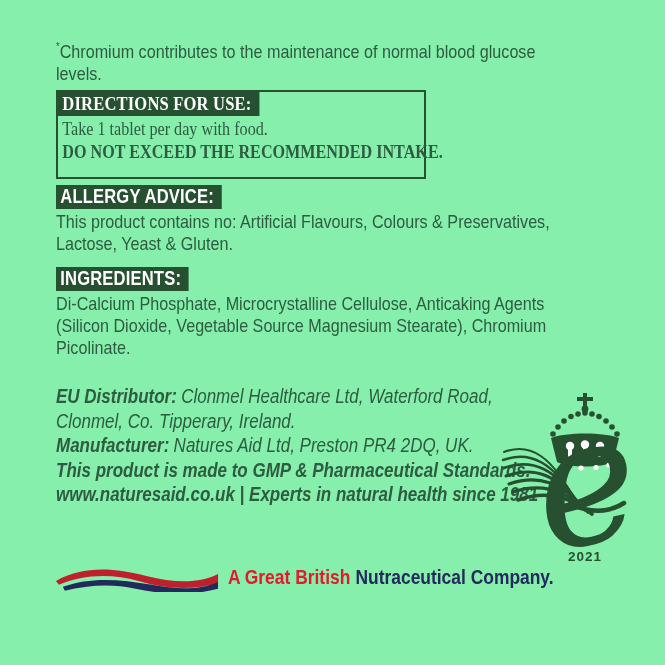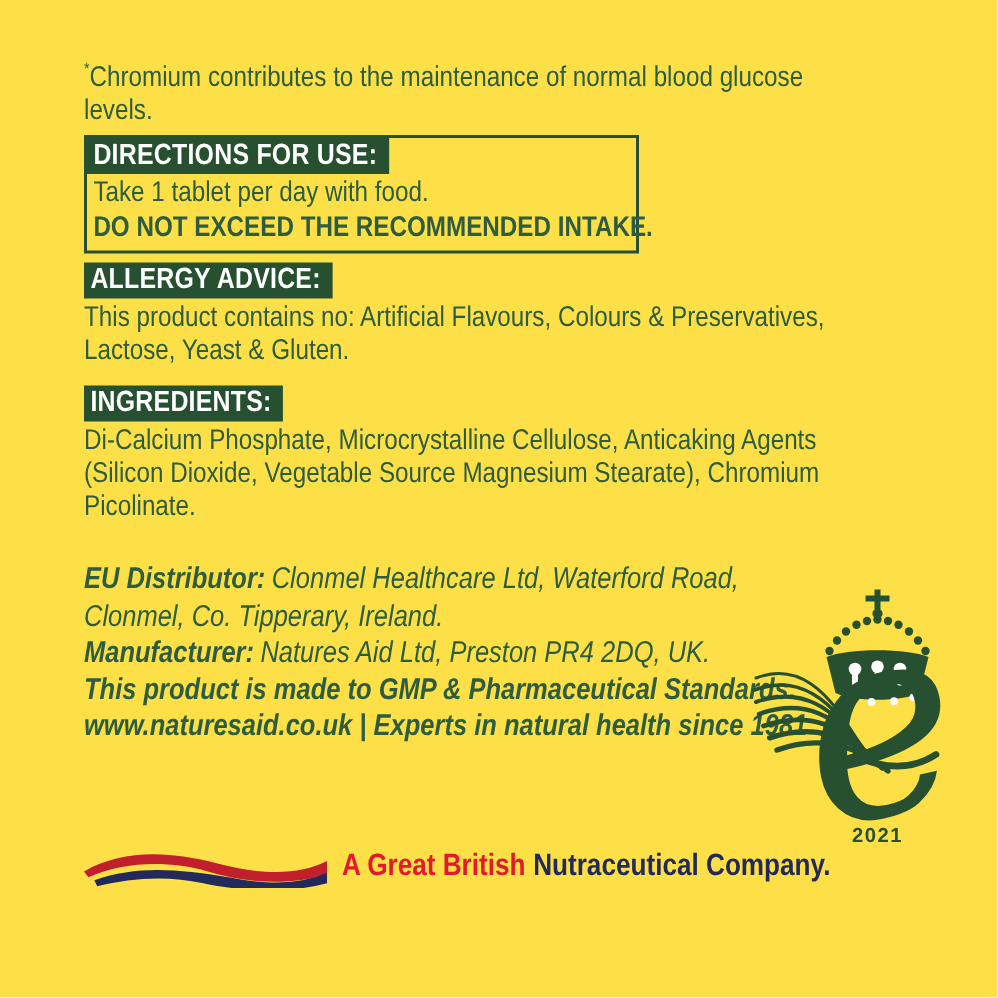--- a/index.html
+++ b/index.html
@@ -1,40 +1,41 @@
 <!DOCTYPE html>
 <html><head>
 <meta charset="utf-8">
 <style>
   html,body{margin:0;padding:0;background:#ffffff;}
   .label{
     position:relative;
     width:665px;height:665px;
-    background:#fde047;
+    background:#86efac;
     font-family:"Liberation Sans", sans-serif;
     color:#2d5c40;
     overflow:hidden;
   }
   .content{position:absolute;left:56px;top:41px;width:560px;}
   .cond{transform:scaleX(0.85);transform-origin:0 0;white-space:nowrap;}
   .line{font-size:19px;line-height:22px;}
   .claim{margin-bottom:5px;}
   .claim sup{font-size:11px;vertical-align:top;line-height:1;}
   .bar-row{margin:0;}
   .bar{
     display:inline-block;
     background:#26502f;color:#ffffff;
     font-weight:700;font-size:19.5px;line-height:23px;
     padding:0 9px 1px 5px;letter-spacing:.2px;
   }
   .dir-box{
     margin-top:4px;
     width:366px;
     border:2.5px solid #26502f;
-    padding:0 0 4px 0;
+    padding:0 0 14px 0;
+    font-family:Liberation Serif, serif;
   }
   .dir-box .line{padding-left:5px;}
   .dir-box .dose{line-height:24px;margin-top:1px;}
   .strong{font-weight:700;}
   .section{margin-top:12px;}
   .section .bar-row{margin-bottom:2px;}
   .storage .line{line-height:21px;}
   .company{margin-top:25px;font-size:20px;line-height:24.5px;font-style:italic;}
   .company .line{font-size:20px;line-height:24.5px;}
   .company b{margin-right:5px;}

